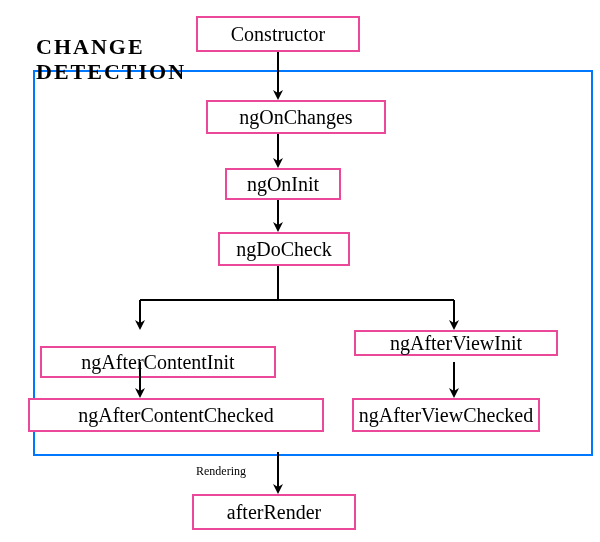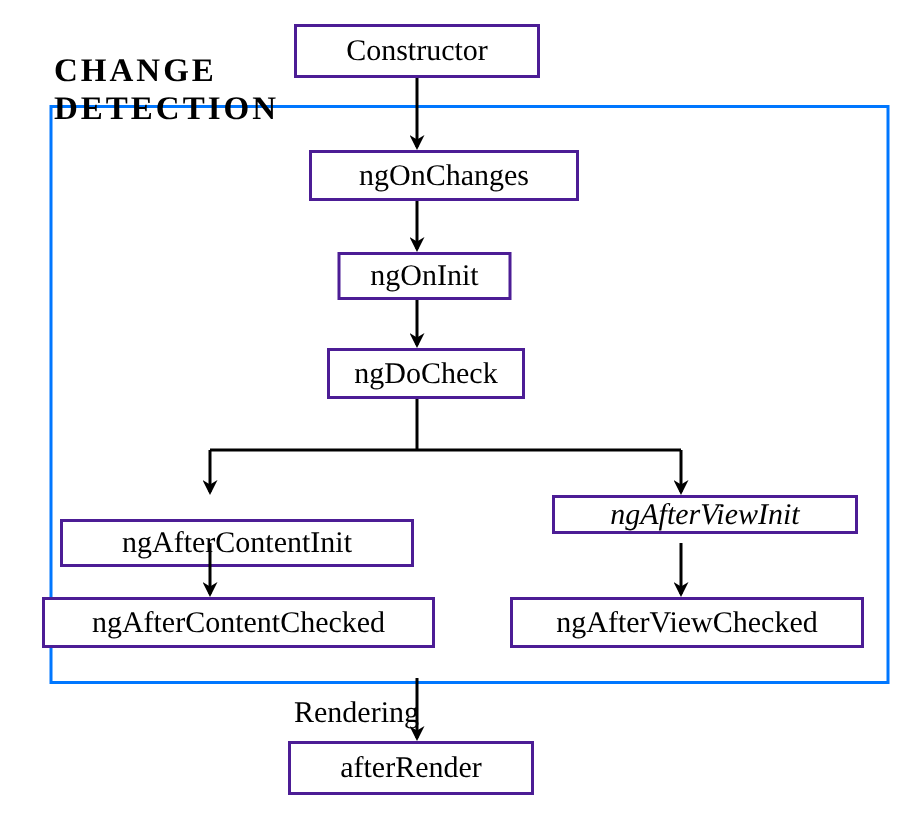--- a/index.html
+++ b/index.html
@@ -1,38 +1,38 @@
 <!DOCTYPE html>
 <html><head>
 <meta charset="utf-8">
 <style>
   html,body{margin:0;padding:0;background:#fff;font-family:"Comic Sans MS","Segoe Script","Bradley Hand",cursive;}
   #stage{position:relative;width:600px;height:542px;}
   svg{position:absolute;left:0;top:0;}
-  .box{position:absolute;border:2px solid #4c1d95;background:#fff;text-align:center;display:flex;align-items:center;justify-content:center;font-size:20px;padding:11px 6px;box-sizing:border-box;white-space:nowrap;}
+  .box{position:absolute;border:2px solid #ec4899;background:#fff;text-align:center;display:flex;align-items:center;justify-content:center;font-size:20px;padding:11px 6px;box-sizing:border-box;white-space:nowrap;}
   .region{position:absolute;border:2px solid #0077ff;background:transparent;}
   .label{position:absolute;font-size:22px;letter-spacing:2px;line-height:1.15;text-transform:uppercase;color:#000;}
-  .caption{position:absolute;font-size:20px;color:#000;}
+  .caption{position:absolute;font-size:12px;color:#000;}
 </style>
 </head>
 <body>
 <div id="stage">
 
 <div class="region" style="left: 33px; top: 70px; width: 556px; height: 382px;"></div>
 
 <div class="label" style="left: 36px; top: 34px; font-weight: bold;">CHANGE<br>DETECTION</div>
 
 <div class="box" style="left: 196px; top: 16px; width: 164px; height: 36px;">Constructor</div>
 <div class="box" style="left: 206px; top: 100px; width: 180px; height: 34px;">ngOnChanges</div>
 <div class="box" style="left: 218px; top: 232px; width: 132px; height: 34px;">ngDoCheck</div>
 <div class="box" style="left: 225px; top: 168px; width: 116px; height: 32px;">ngOnInit</div>
 <div class="box" style="left: 40px; top: 346px; width: 236px; height: 32px;">ngAfterContentInit</div>
-<div class="box" style="left: 28px; top: 398px; width: 262px; height: 34px;">ngAfterContentChecked</div>
-<div class="box" style="left: 368px; top: 330px; width: 204px; height: 15px; font-style: italic;">ngAfterViewInit</div>
-<div class="box" style="left: 340px; top: 398px; width: 236px; height: 34px;">ngAfterViewChecked</div>
+<div class="box" style="left: 28px; top: 398px; width: 296px; height: 34px;">ngAfterContentChecked</div>
+<div class="box" style="left: 354px; top: 330px; width: 204px; height: 15px;">ngAfterViewInit</div>
+<div class="box" style="left: 352px; top: 398px; width: 188px; height: 34px;">ngAfterViewChecked</div>
 <div class="box" style="left: 192px; top: 494px; width: 164px; height: 36px;">afterRender</div>
 
 <div class="caption" style="left: 196px; top: 464px;">Rendering</div>
 
 <svg id="arrows" width="600" height="542">
   <defs>
     <marker id="ah" markerWidth="10" markerHeight="10" refX="8" refY="5" orient="auto" markerUnits="userSpaceOnUse">
       <path d="M0,0 L10,5 L0,10 L3,5 Z" fill="#000"></path>
     </marker>
   </defs>

